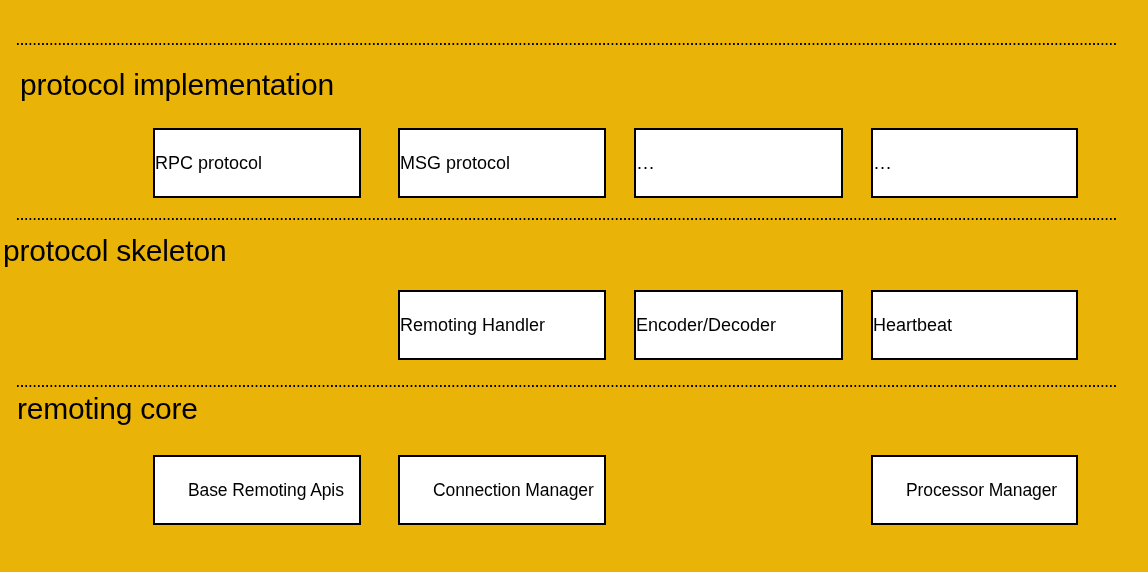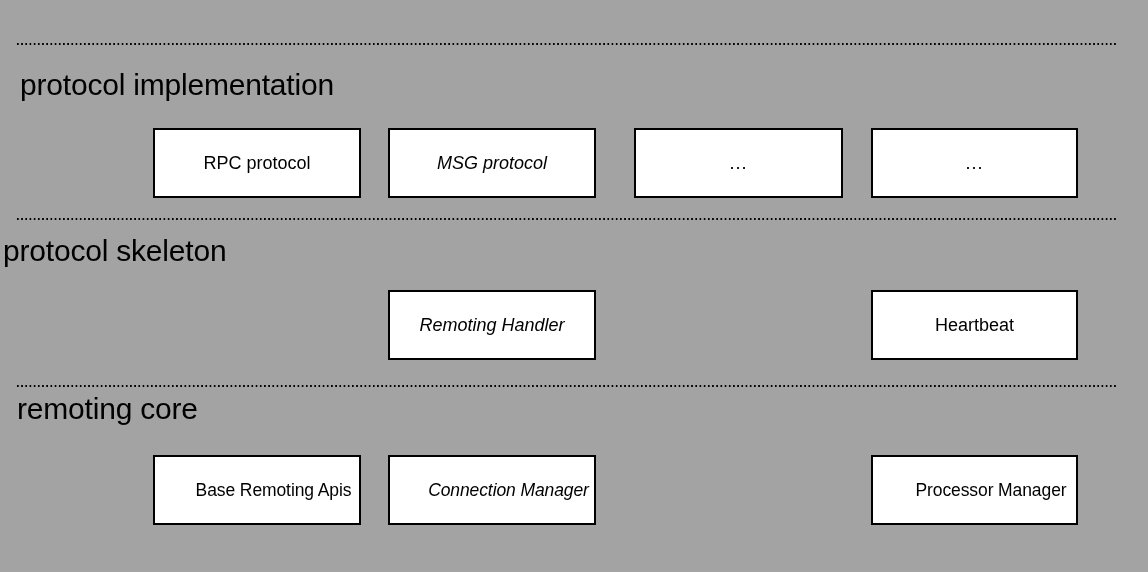--- a/index.html
+++ b/index.html
@@ -9,21 +9,21 @@
     background: #ffffff;
   }
   body {
     font-family: "Liberation Sans", sans-serif;
     -webkit-font-smoothing: antialiased;
   }
   #canvas {
     position: relative;
     width: 1148px;
     height: 572px;
-    background: #a3a3a3;
+    background: #eab308;
     overflow: hidden;
   }
 
   
   .divider {
     position: absolute;
     left: 17px;
     width: 1101px;
     height: 2px;
     background-image: linear-gradient(to right,
@@ -53,21 +53,21 @@
 
   
   .box {
     position: absolute;
     box-sizing: border-box;
     border: 2px solid #000000;
     background: #ffffff;
     height: 70px;
     display: flex;
     align-items: center;
-    justify-content: center;
+    justify-content: flex-start;
     text-align: center;
   }
   .box .box-label {
     color: #000000;
     font-family: "Liberation Sans", sans-serif;
     font-weight: 400;
     font-size: 18px;
     line-height: 22px;
     white-space: nowrap;
   }
@@ -76,21 +76,21 @@
     font-size: 17.5px;
     letter-spacing: -0.1px;
   }
   .box .box-label.ellipsis {
     font-size: 19px;
     letter-spacing: 1px;
   }
 
   
   .c1 { left: 153px; width: 208px; }
-  .c2 { left: 388px; width: 208px; font-style: italic; }
+  .c2 { left: 398px; width: 208px; }
   .c3 { left: 634px; width: 209px; }
   .c4 { left: 871px; width: 207px; }
 
   
   .r1 { top: 128px; }
   .r2 { top: 290px; }
   .r3 { top: 455px; padding-left: 33px; }
 </style>
 </head>
 <body>
@@ -114,20 +114,23 @@
     <span class="box-label ellipsis">…</span>
   </div>
 
   <div class="divider d2"></div>
 
   <div class="layer-title t2">protocol skeleton</div>
 
   <div class="box r2 c2">
     <span class="box-label">Remoting Handler</span>
   </div>
+  <div class="box r2 c3">
+    <span class="box-label">Encoder/Decoder</span>
+  </div>
   <div class="box r2 c4">
     <span class="box-label">Heartbeat</span>
   </div>
 
   <div class="divider d3"></div>
 
   <div class="layer-title t3">remoting core</div>
 
   <div class="box r3 c1 row3">
     <span class="box-label">Base Remoting Apis</span>

